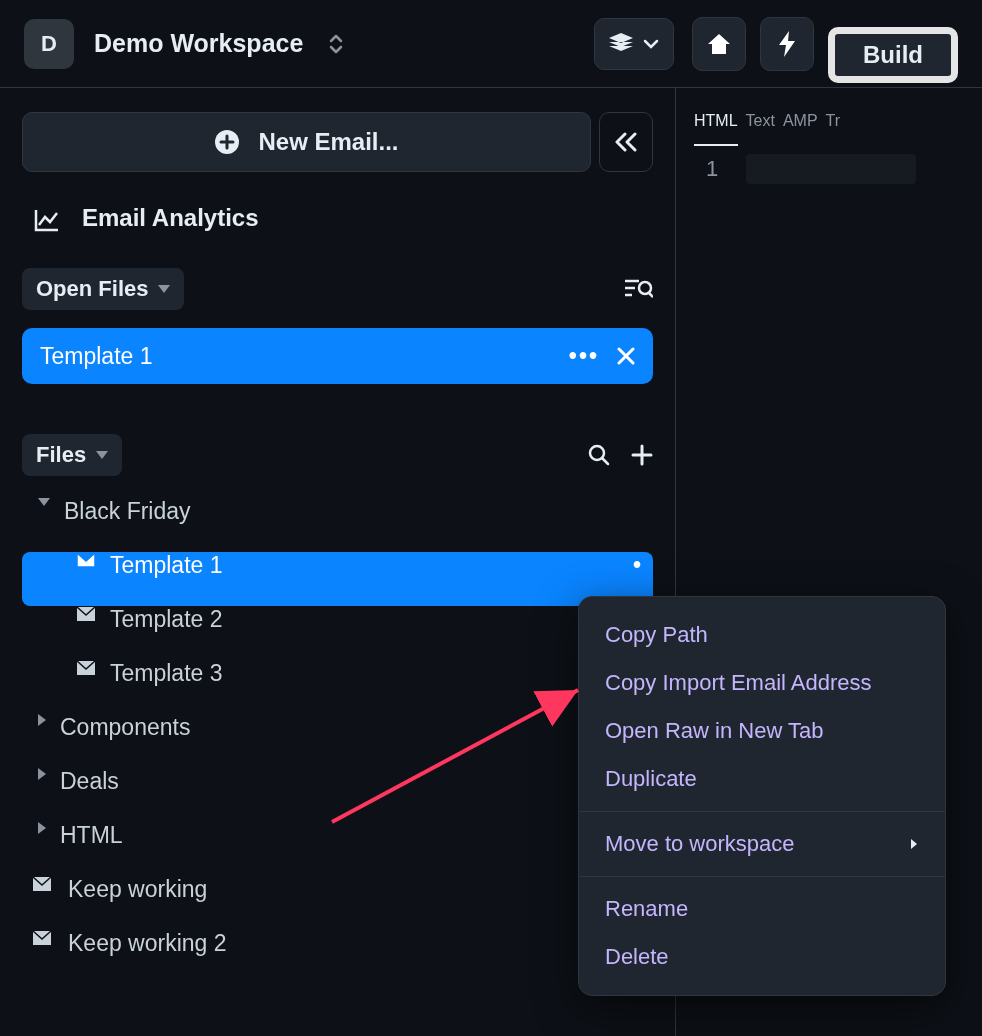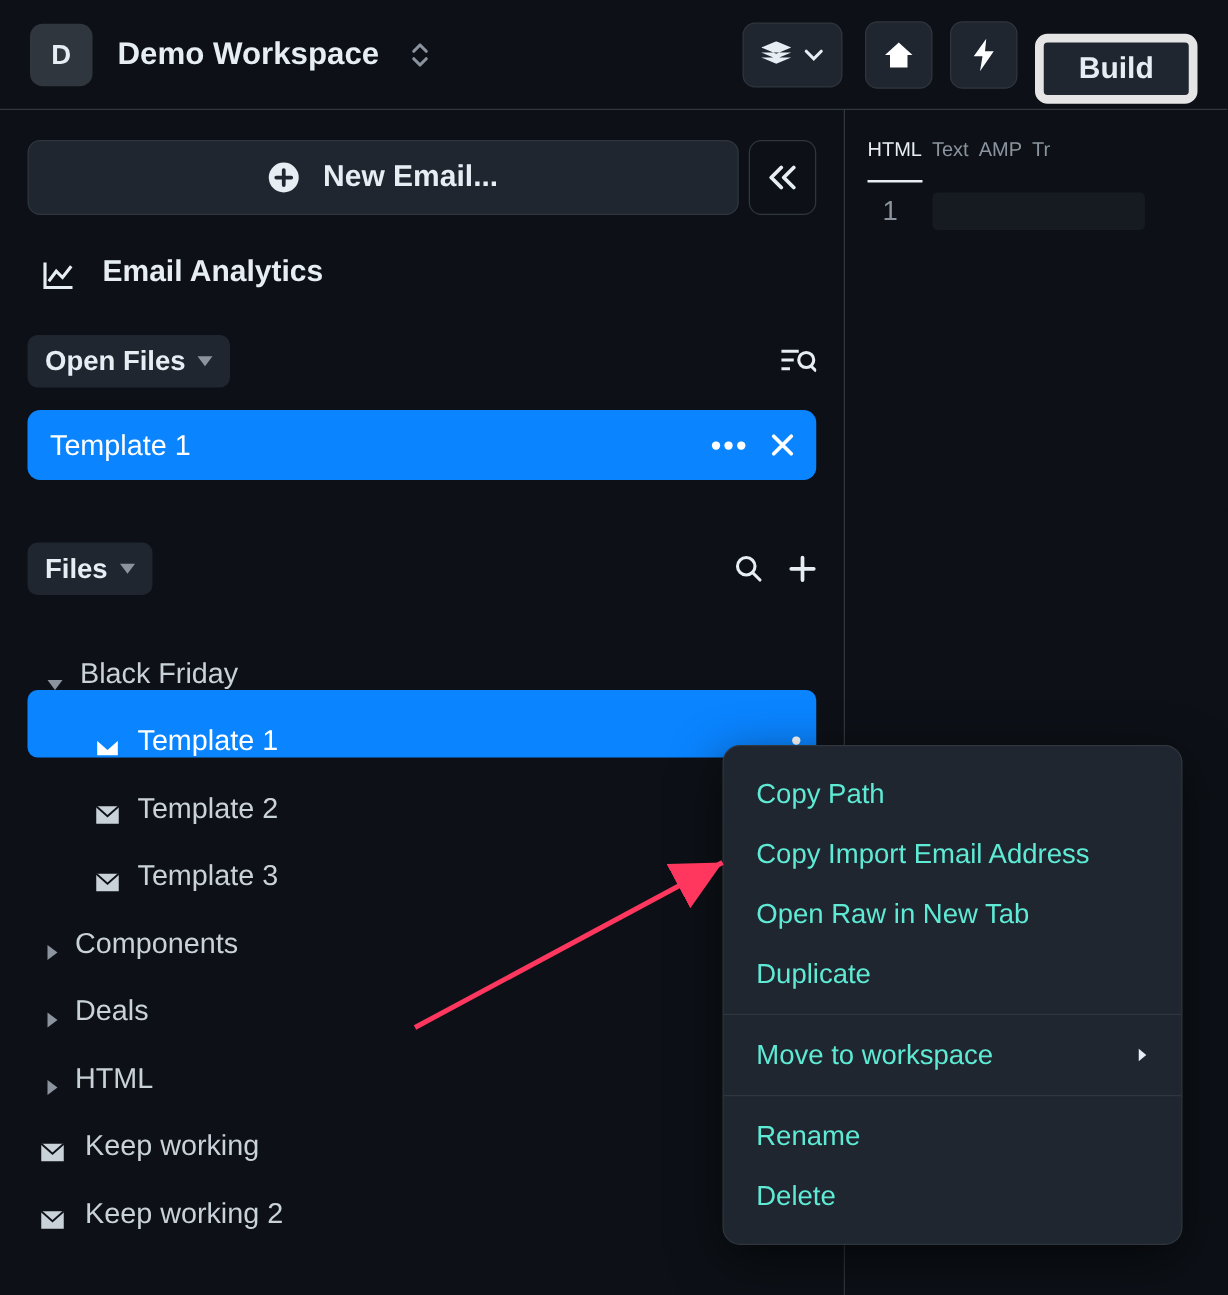--- a/index.html
+++ b/index.html
@@ -80,21 +80,21 @@
   .section-actions { display: flex; gap: 20px; align-items: center; }
   .open-file-item {
     background: #0a84ff; color: #fff; border-radius: 10px;
     height: 56px; display: flex; align-items: center;
     padding: 0 18px; font-size: 23px;
   }
   .open-file-grow { flex: 1; }
   .open-file-actions { display: flex; gap: 18px; align-items: center; }
   .tree { margin-top: 4px; display: flex; flex-direction: column; }
   .tree-item {
-    height: 54px; display: flex; align-items: flex-end; gap: 14px;
+    height: 54px; display: flex; align-items: flex-start; gap: 14px;
     padding: 0 10px; font-size: 23px; color: #c9d1d9; border-radius: 8px;
   }
   .tree-item.folder { font-weight: 500; }
   .tree-item.indent-1 { padding-left: 16px; }
   .tree-item.indent-2 { padding-left: 54px; }
   .tree-item.selected { background: #0a84ff; color: #fff; }
   .tree-item.selected .envelope-path { fill: #fff; }
   .tree-item .grow { flex: 1; }
   .dots { letter-spacing: 2px; font-weight: 900; }
   .right-pane { flex: 1; display: flex; flex-direction: column; }
@@ -109,21 +109,21 @@
   .gutter-hint { margin-left: 28px; width: 170px; height: 30px; background: #161b22; border-radius: 4px; }
 
   .context-menu {
     position: absolute; left: 578px; top: 596px;
     width: 368px; background: #1f2630;
     border: 1px solid #30363d; border-radius: 14px;
     padding: 14px 0;
     box-shadow: 0 12px 40px rgba(0,0,0,0.6);
   }
   .ctx-item {
-    padding: 11px 26px; font-size: 22px; color: #5eead4;
+    padding: 11px 26px; font-size: 22px; color: #c4b5fd;
     display: flex; align-items: center; justify-content: space-between;
   }
   .ctx-sep { height: 1px; background: #30363d; margin: 8px 0; }
 
   .arrow-svg { position: absolute; left: 320px; top: 604px; pointer-events: none; }
 
   svg { display: block; }
   .caret-down { width: 0; height: 0; border-left: 6px solid transparent; border-right: 6px solid transparent; border-top: 8px solid #8b949e; display: inline-block; }
   .caret-right { width: 0; height: 0; border-top: 6px solid transparent; border-bottom: 6px solid transparent; border-left: 8px solid #8b949e; display: inline-block; }
 </style>

